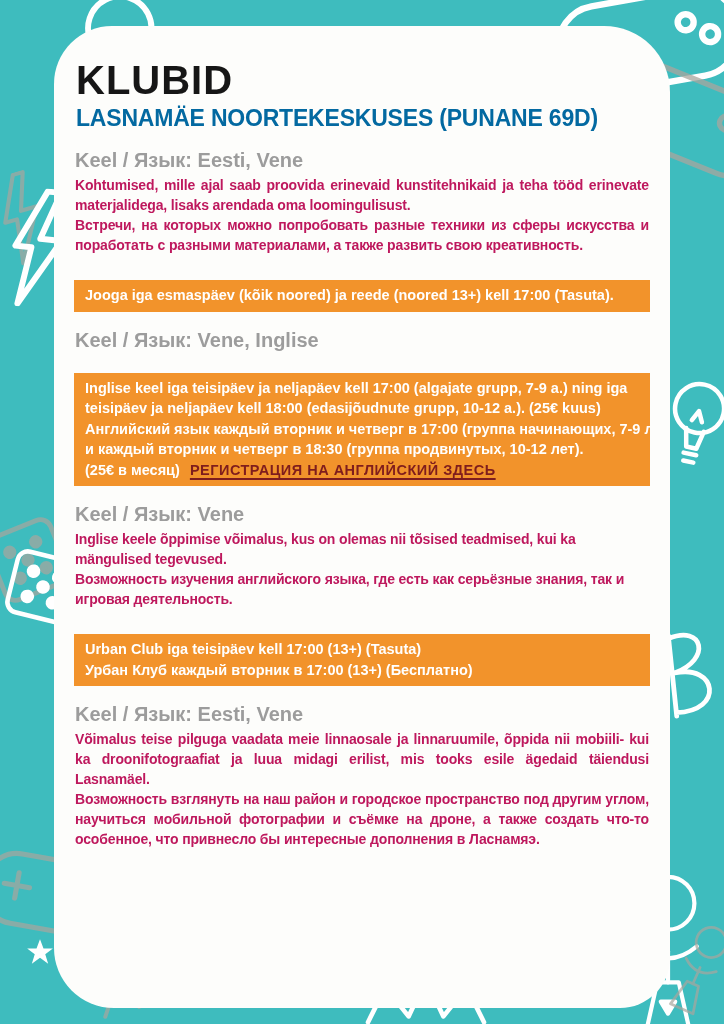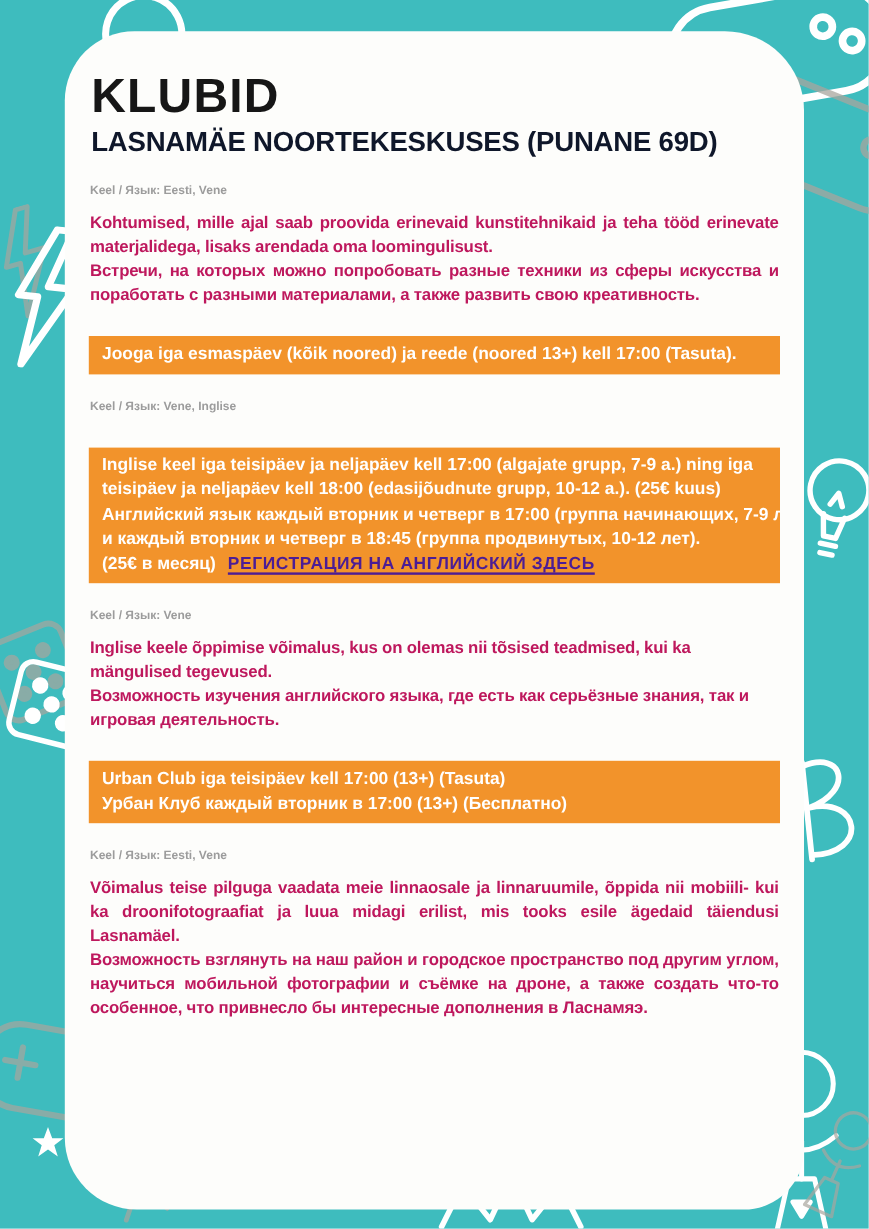--- a/index.html
+++ b/index.html
@@ -21,44 +21,44 @@
     z-index:5;
   }
   h1{
     font-size:40px;line-height:44px;
     margin:4px 0 2px 2px;
     color:#161616;letter-spacing:1px;font-weight:bold;
   }
   h2{
     font-size:23px;line-height:28px;
     margin:0 0 18px 2px;
-    color:#0f172a;font-weight:bold;letter-spacing:-0.2px;
+    color:#0369a1;font-weight:bold;letter-spacing:-0.2px;
   }
   .club{margin-bottom:25px;}
   .club.last{margin-bottom:0;}
   .bar{
     background:#F2932B;
     color:#ffffff;
     padding:5px 11px 6px;
     font-size:14.5px;font-weight:bold;
     line-height:20.5px;
     overflow:hidden;
   }
   .bar-line{white-space:nowrap;}
   .reg-link{
-    color:#4c1d95;
+    color:#7f1d1d;
     text-decoration:underline;
     text-decoration-thickness:2px;
     text-underline-offset:3px;
     margin-left:6px;
     letter-spacing:0.5px;
   }
   .lang{
     color:#9C9C9C;font-weight:bold;
-    font-size:10px;line-height:16px;
+    font-size:20px;line-height:16px;
     margin:20px 1px 7px;
   }
   .desc{
     color:#be185d;font-weight:bold;
     font-size:14px;line-height:20px;
     margin:0 1px;letter-spacing:-0.15px;
   }
   .just{text-align:justify;}
 </style>
 </head>
@@ -169,21 +169,21 @@
         <div class="bar-line">Jooga iga esmaspäev (kõik noored) ja reede (noored 13+)  kell 17:00 (Tasuta).</div>
       </div>
       <div class="lang">Keel / Язык: Vene, Inglise</div>
     </section>
 
     <section class="club">
       <div class="bar">
         <div class="bar-line">Inglise keel iga teisipäev ja neljapäev kell 17:00 (algajate grupp, 7-9 a.)  ning iga</div>
         <div class="bar-line">teisipäev ja neljapäev kell 18:00 (edasijõudnute grupp, 10-12 a.). (25€ kuus)</div>
         <div class="bar-line">Английский язык каждый вторник и четверг в 17:00 (группа начинающих, 7-9 лет)</div>
-        <div class="bar-line">и каждый вторник и четверг в 18:45 (группа продвинутых, 10-12 лет).</div>
+        <div class="bar-line">и каждый вторник и четверг в 18:30 (группа продвинутых, 10-12 лет).</div>
         <div class="bar-line">
           <span>(25€ в месяц)</span>
           <a class="reg-link" href="#">РЕГИСТРАЦИЯ НА АНГЛИЙСКИЙ ЗДЕСЬ</a>
         </div>
       </div>
       <div class="lang">Keel / Язык: Vene</div>
       <p class="desc">Inglise keele õppimise võimalus, kus on olemas nii tõsised teadmised, kui ka mängulised tegevused.</p>
       <p class="desc">Возможность изучения английского языка, где есть как серьёзные знания, так и игровая деятельность.</p>
     </section>
 

